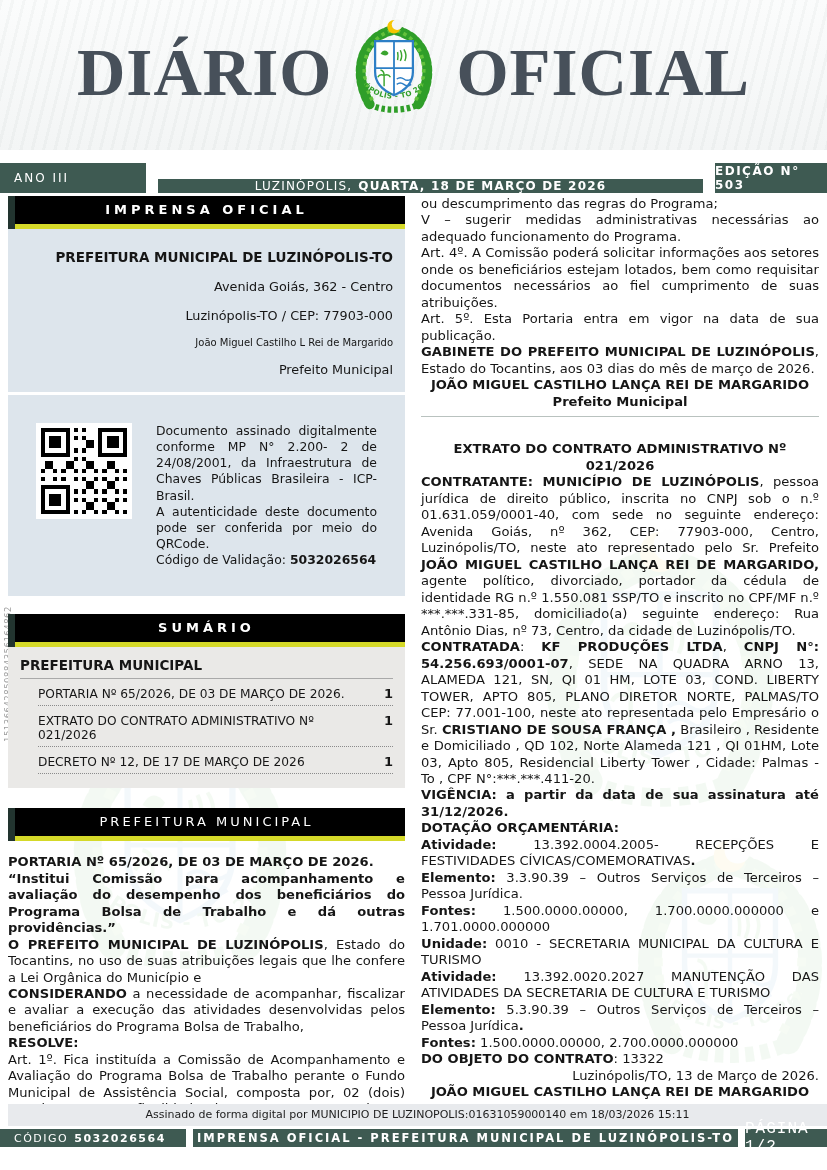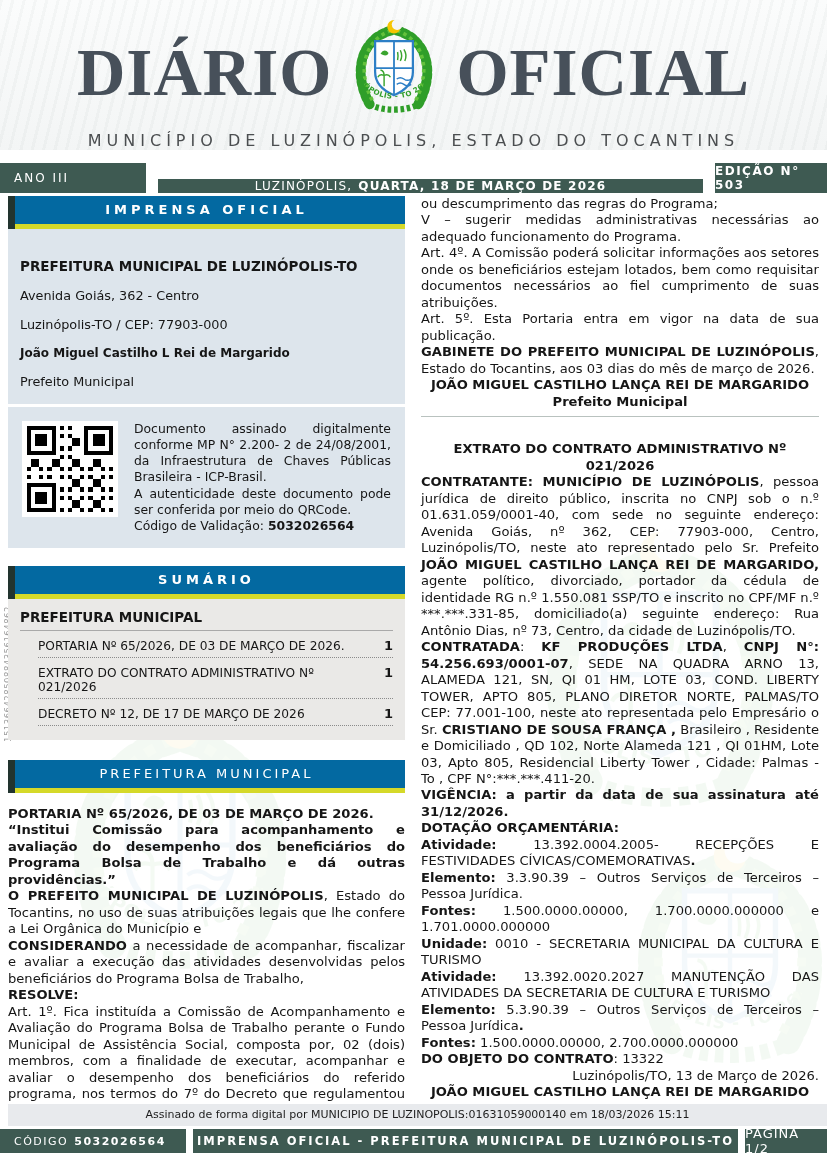--- a/index.html
+++ b/index.html
@@ -20,32 +20,32 @@
   .info-box{background:#3e5a52;color:#fff;display:flex;align-items:center;font-size:12px;}
   .info-year{width:132px;padding-left:14px;letter-spacing:2px;}
   .info-date{flex:1;justify-content:center;letter-spacing:1.2px;margin-top:16px;}
   .info-date b{margin-left:6px;}
   .info-edition{width:112px;justify-content:center;font-weight:bold;letter-spacing:1.5px;}
   
   .columns{position:absolute;top:196px;left:8px;right:8px;height:908px;display:flex;gap:16px;overflow:hidden;z-index:2;}
   .col-left{width:397px;flex:0 0 auto;}
   .col-right{flex:1;min-width:0;}
   
-  .bar{position:relative;background:#0369a1;color:#fff;text-align:center;
+  .bar{position:relative;background:#000000;color:#fff;text-align:center;
        font-size:13px;font-weight:bold;letter-spacing:4px;padding:6px 0 7px;}
   .bar.light{font-weight:normal;letter-spacing:3px;}
   .bar::before{content:"";position:absolute;left:0;top:0;bottom:-5px;width:7px;background:#22342f;z-index:1;}
   .stripe{height:5px;background:#d5d929;}
   
   .panel-blue{background:#dde5ec;}
-  .imprensa-body{padding:26px 12px 15px;text-align:left;}
+  .imprensa-body{padding:17px 12px 15px;text-align:right;}
   .imprensa-body .org{font-weight:bold;font-size:13.5px;margin:3px 0 0;}
   .imprensa-body .line{font-size:12.8px;margin:14px 0 0;}
-  .imprensa-body .mayor{font-weight:bold;font-size:12px;margin:14px 0 0;}
-  .qr-row{display:flex;gap:16px;padding:14px;margin-top:3px;}
+  .imprensa-body .mayor{font-weight:normal;font-size:10px;margin:14px 0 0;}
+  .qr-row{display:flex;gap:24px;padding:28px;margin-top:3px;}
   .qr-frame{background:#fff;width:96px;height:96px;flex:0 0 auto;display:flex;align-items:center;justify-content:center;}
   .qr-frame svg{width:86px;height:86px;}
   .qr-text{font-size:12.4px;line-height:1.3;text-align:justify;}
   .qr-text p{margin:0;}
   
   .sumario{margin-top:18px;}
   .sumario-box{background:#eae9e7;padding:10px 12px 14px;}
   .sumario-group{font-weight:bold;font-size:13.5px;border-bottom:1px solid #a9a9a9;padding-bottom:5px;}
   .sumario-row{display:flex;align-items:baseline;margin-left:18px;border-bottom:1px dotted #8b8b8b;
                padding:7px 0 4px;font-size:12.2px;}
@@ -55,26 +55,26 @@
   
   .article{margin-top:13px;font-size:13.1px;line-height:1.26;text-align:justify;}
   .article p{margin:0;}
   .article p.center{text-align:center;font-weight:bold;}
   .article p.right{text-align:right;}
   .article p.spacer{height:16px;}
   .article .divider{border-top:1px solid #b9c2bf;margin:6px 0 8px;}
   
   .sig-strip{position:absolute;left:8px;right:0;top:1104px;height:22px;background:#e8eaed;
      text-align:center;font-size:11px;line-height:22px;color:#1d1d1d;z-index:3;}
-  .footer-bar{position:absolute;left:0;right:0;top:1129px;height:24px;display:flex;gap:7px;z-index:3;}
+  .footer-bar{position:absolute;left:0;right:0;top:1129px;height:18px;display:flex;gap:7px;z-index:3;}
   .f-box{background:#3e5a52;color:#fff;display:flex;align-items:center;}
   .f-code{width:172px;padding-left:14px;font-size:11px;letter-spacing:1.5px;}
   .f-code b{margin-left:6px;letter-spacing:1.5px;}
   .f-center{flex:1;justify-content:center;font-weight:bold;font-size:11.5px;letter-spacing:2px;}
-  .f-page{width:82px;justify-content:center;font-size:13px;letter-spacing:1px;}
+  .f-page{width:82px;justify-content:center;font-size:16px;letter-spacing:1px;font-family:Liberation Mono, monospace;}
   
   .side-code{position:absolute;left:3px;top:742px;transform:rotate(-90deg);transform-origin:left top;
      font-size:8.5px;color:#9d9d9d;letter-spacing:.5px;z-index:2;}
   .wm{position:absolute;opacity:.05;z-index:1;pointer-events:none;}
 </style>
 </head>
 <body>
 
 <svg width="0" height="0" style="position:absolute">
   <defs>
@@ -119,21 +119,20 @@
     </svg>
 
   <div class="masthead">
     <div class="title-row">
       <span class="gz-title">DIÁRIO</span>
       <svg class="crest" viewBox="0 0 120 120">
           <use href="#crest-sym"></use>
         </svg>
       <span class="gz-title">OFICIAL</span>
     </div>
-    <div class="subtitle">MUNICÍPIO DE LUZINÓPOLIS, ESTADO DO TOCANTINS</div>
   </div>
 
   <div class="info-bar">
     <div class="info-box info-year">ANO III</div>
     <div class="info-box info-date">
       <span>LUZINÓPOLIS,</span>
       <b>QUARTA, 18 DE MARÇO DE 2026</b>
     </div>
     <div class="info-box info-edition">EDIÇÃO N° 503</div>
   </div>

